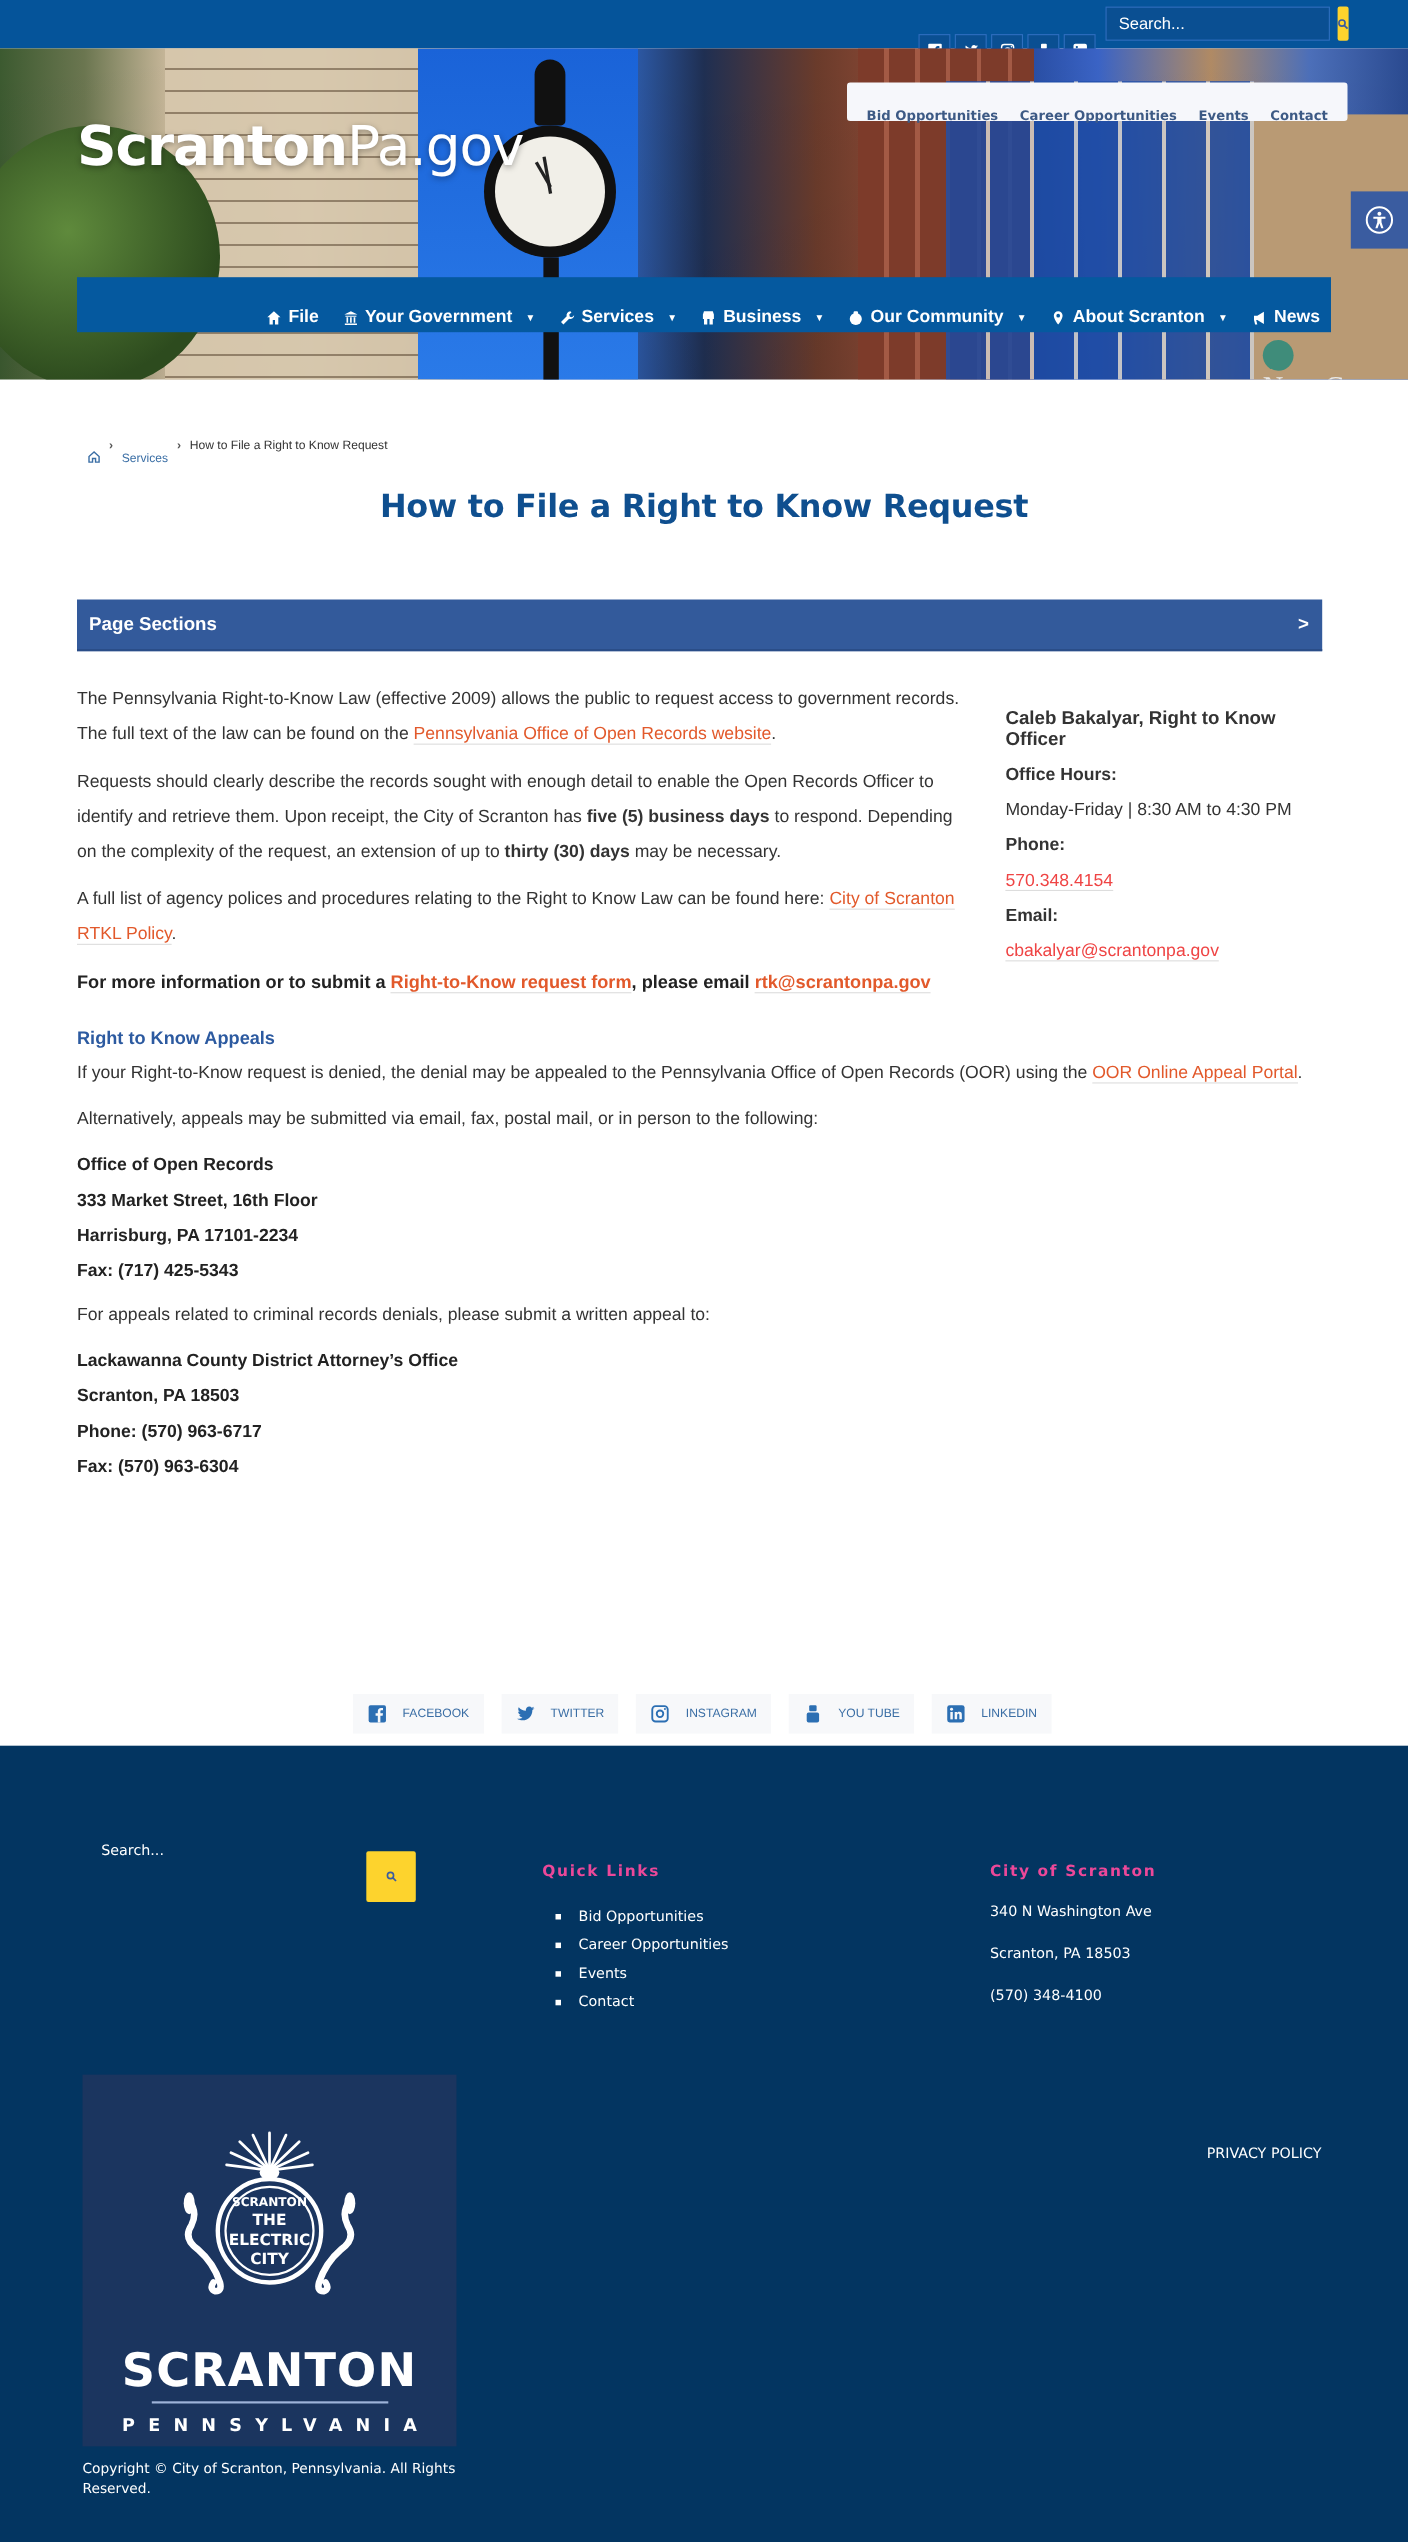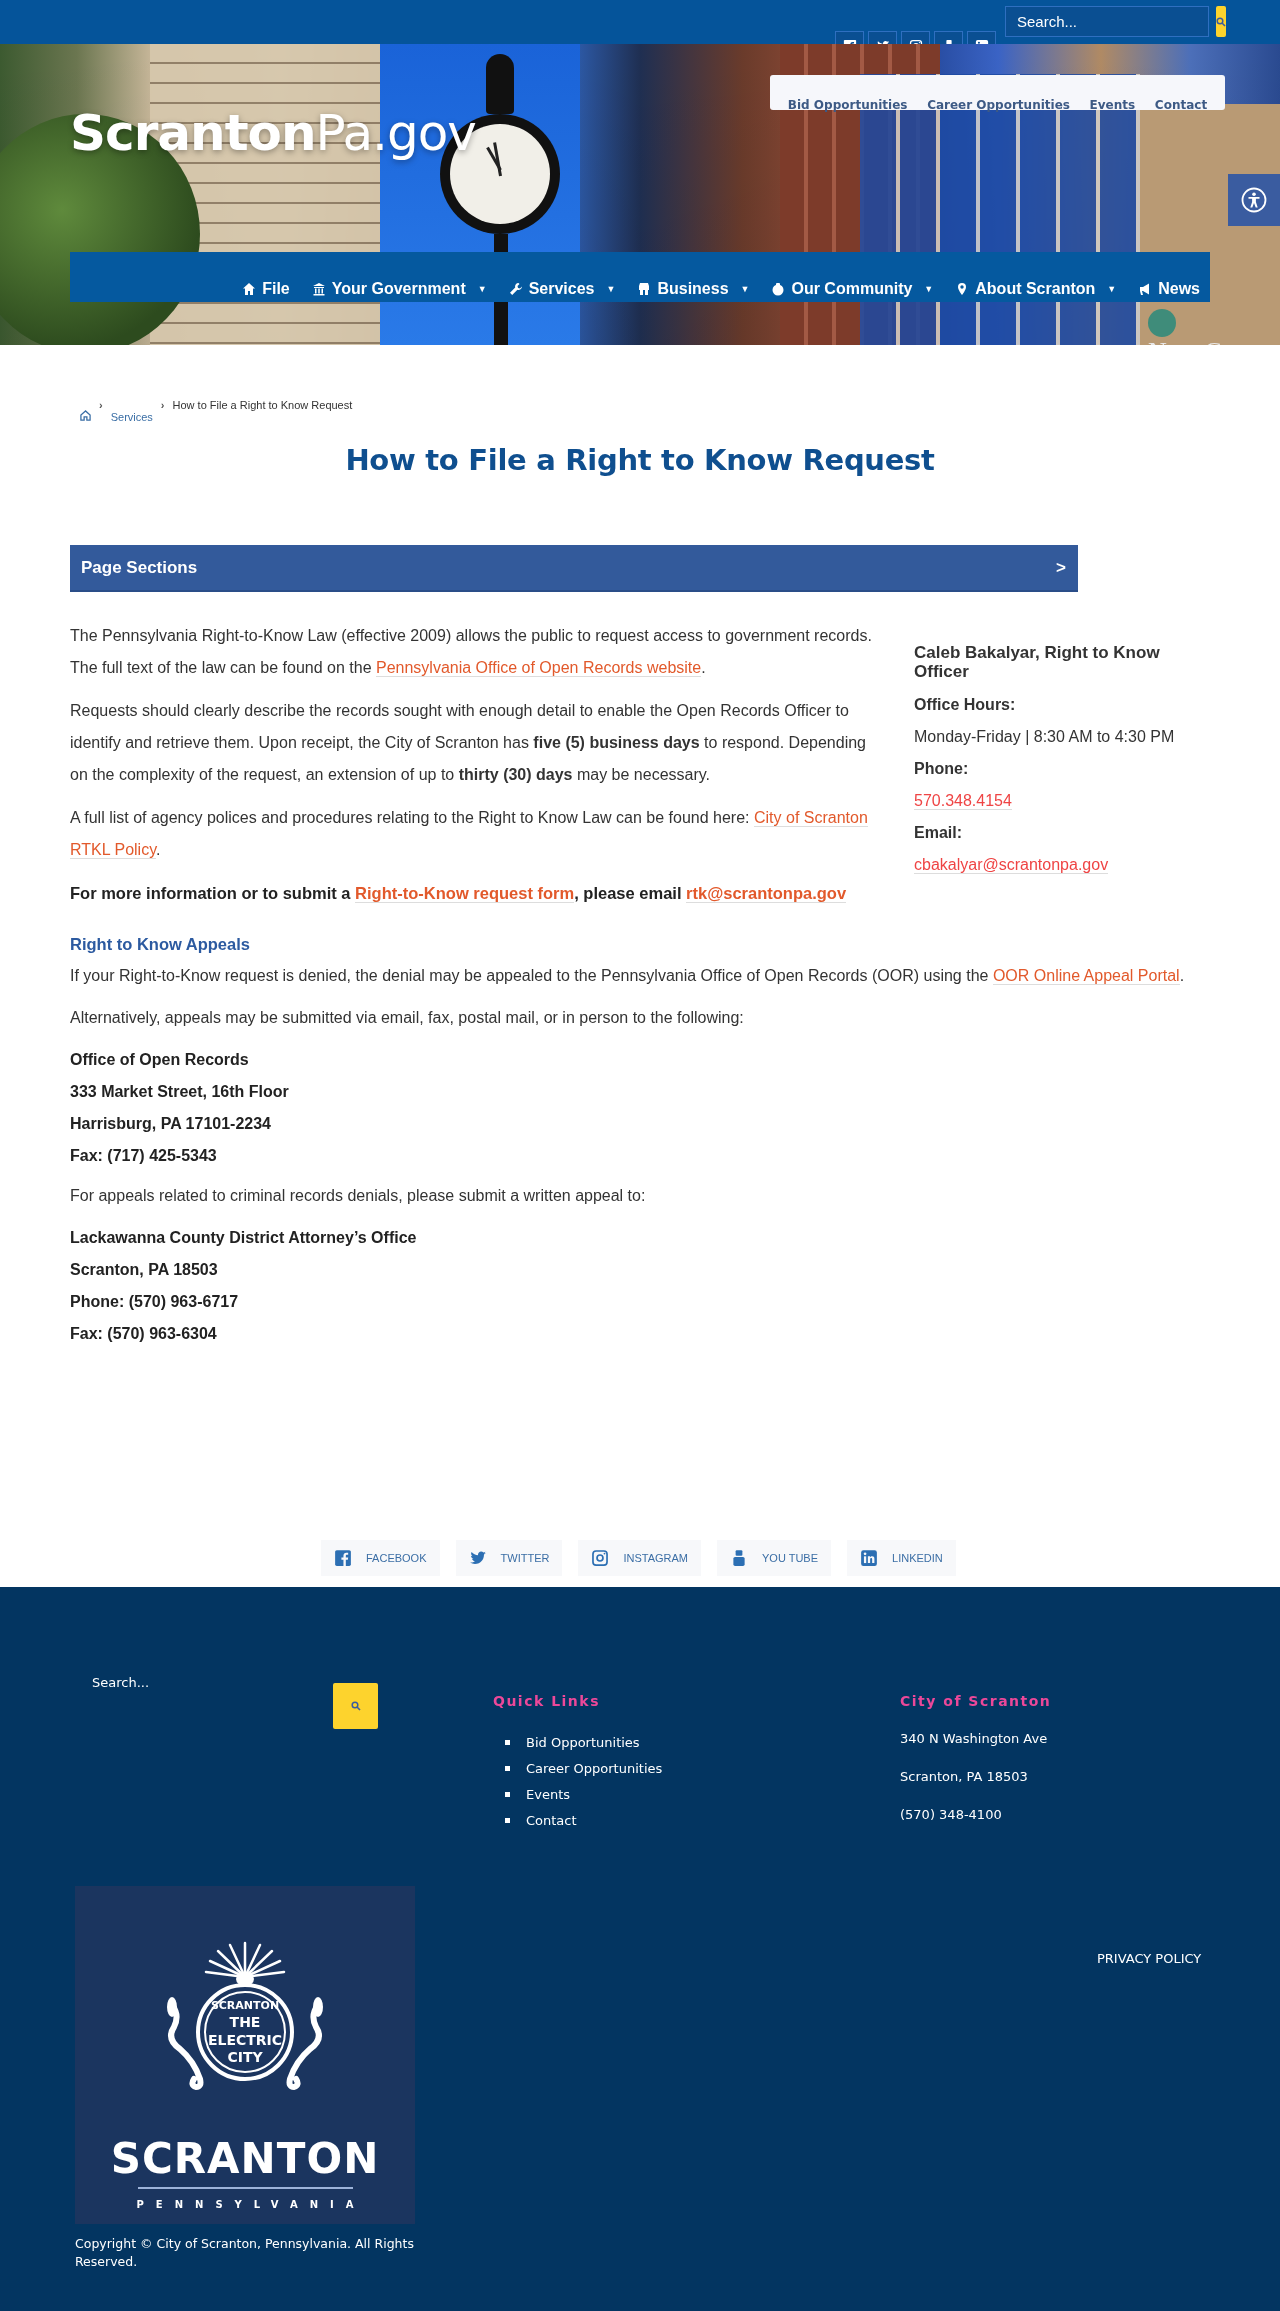--- a/index.html
+++ b/index.html
@@ -54,21 +54,21 @@
   .main-nav .caret { font-size: 9px; margin-left: 6px; }
 
   
   .breadcrumb { position: absolute; left: 80px; top: 386px; display: flex; align-items: center; font-size: 11px; color: #333; gap: 8px; }
   .breadcrumb .home svg { width: 11px; height: 11px; }
   .breadcrumb a { color: #3a6ea5; }
   .breadcrumb .sep { color: #555; font-size: 11px; font-weight: bold; }
 
   .page-title { position: absolute; left: 0; top: 443px; width: 1280px; text-align: center; color: #0f4f8f; font-family: "DejaVu Sans", sans-serif; font-weight: bold; font-size: 29px; letter-spacing: -0.3px; }
 
-  .page-sections { position: absolute; left: 70px; top: 545px; width: 1008px; height: 47px; background: #335a9b; border-bottom: 2px solid #2a4d88; display: flex; align-items: center; justify-content: space-between; padding: 0 12px 0 11px; color: #fff; font-weight: bold; font-size: 17px; }
+  .page-sections { position: absolute; left: 70px; top: 545px; width: 1132px; height: 47px; background: #335a9b; border-bottom: 2px solid #2a4d88; display: flex; align-items: center; justify-content: space-between; padding: 0 12px 0 11px; color: #fff; font-weight: bold; font-size: 17px; }
 
   
   .content { position: absolute; left: 70px; top: 620px; width: 810px; font-size: 16px; line-height: 32px; color: #333; }
   .content p { margin-bottom: 11px; }
   .content a.link { color: #e2592b; border-bottom: 1px solid #ddd; }
   .content .lead-bold { font-weight: bold; font-size: 16.5px; color: #222; }
   .content .lead-bold a { color: #e2592b; font-weight: bold; }
 
   .sidebar { position: absolute; left: 914px; top: 643px; width: 300px; color: #333; font-size: 16px; }
   .sidebar .name { font-weight: bold; font-size: 17px; line-height: 19px; color: #333; margin-bottom: 15px; }
@@ -103,21 +103,21 @@
   .quick-links li { color: #fff; font-family: "DejaVu Sans", sans-serif; font-size: 13px; height: 26px; display: flex; align-items: center; }
   .quick-links li::before { content: ""; width: 5px; height: 5px; background: #fff; margin-left: 12px; margin-right: 16px; }
   .city-col { position: absolute; left: 900px; top: 106px; color: #fff; font-family: "DejaVu Sans", sans-serif; font-size: 13px; }
 
   .privacy { position: absolute; left: 1097px; top: 340px; color: #fff; font-family: "DejaVu Sans", sans-serif; font-size: 13px; }
 
   .seal-box { position: absolute; left: 75px; top: 299px; width: 340px; height: 338px; background: #1b355f; display: flex; flex-direction: column; align-items: center; justify-content: center; }
   .seal-box svg { width: 230px; height: 240px; }
   .seal-box .wordmark { color: #fff; font-family: "DejaVu Sans", sans-serif; font-weight: bold; font-size: 42px; letter-spacing: 1px; margin-top: -6px; }
   .seal-box .rule { width: 215px; height: 2px; background: #9db3d9; margin-top: 4px; }
-  .seal-box .state { color: #fff; font-family: "DejaVu Sans", sans-serif; font-weight: bold; font-size: 10px; letter-spacing: 12px; margin-top: 10px; padding-left: 12px; }
+  .seal-box .state { color: #fff; font-family: "DejaVu Sans", sans-serif; font-weight: bold; font-size: 16px; letter-spacing: 12px; margin-top: 10px; padding-left: 12px; }
 
   .copyright { position: absolute; left: 75px; top: 648px; width: 340px; color: #fff; font-family: "DejaVu Sans", sans-serif; font-size: 12.5px; line-height: 18px; }
 </style>
 </head>
 <body>
 
 <div class="topbar">
   <div class="social-top">
     <a class="sbtn">
         <svg viewBox="0 0 16 16">

